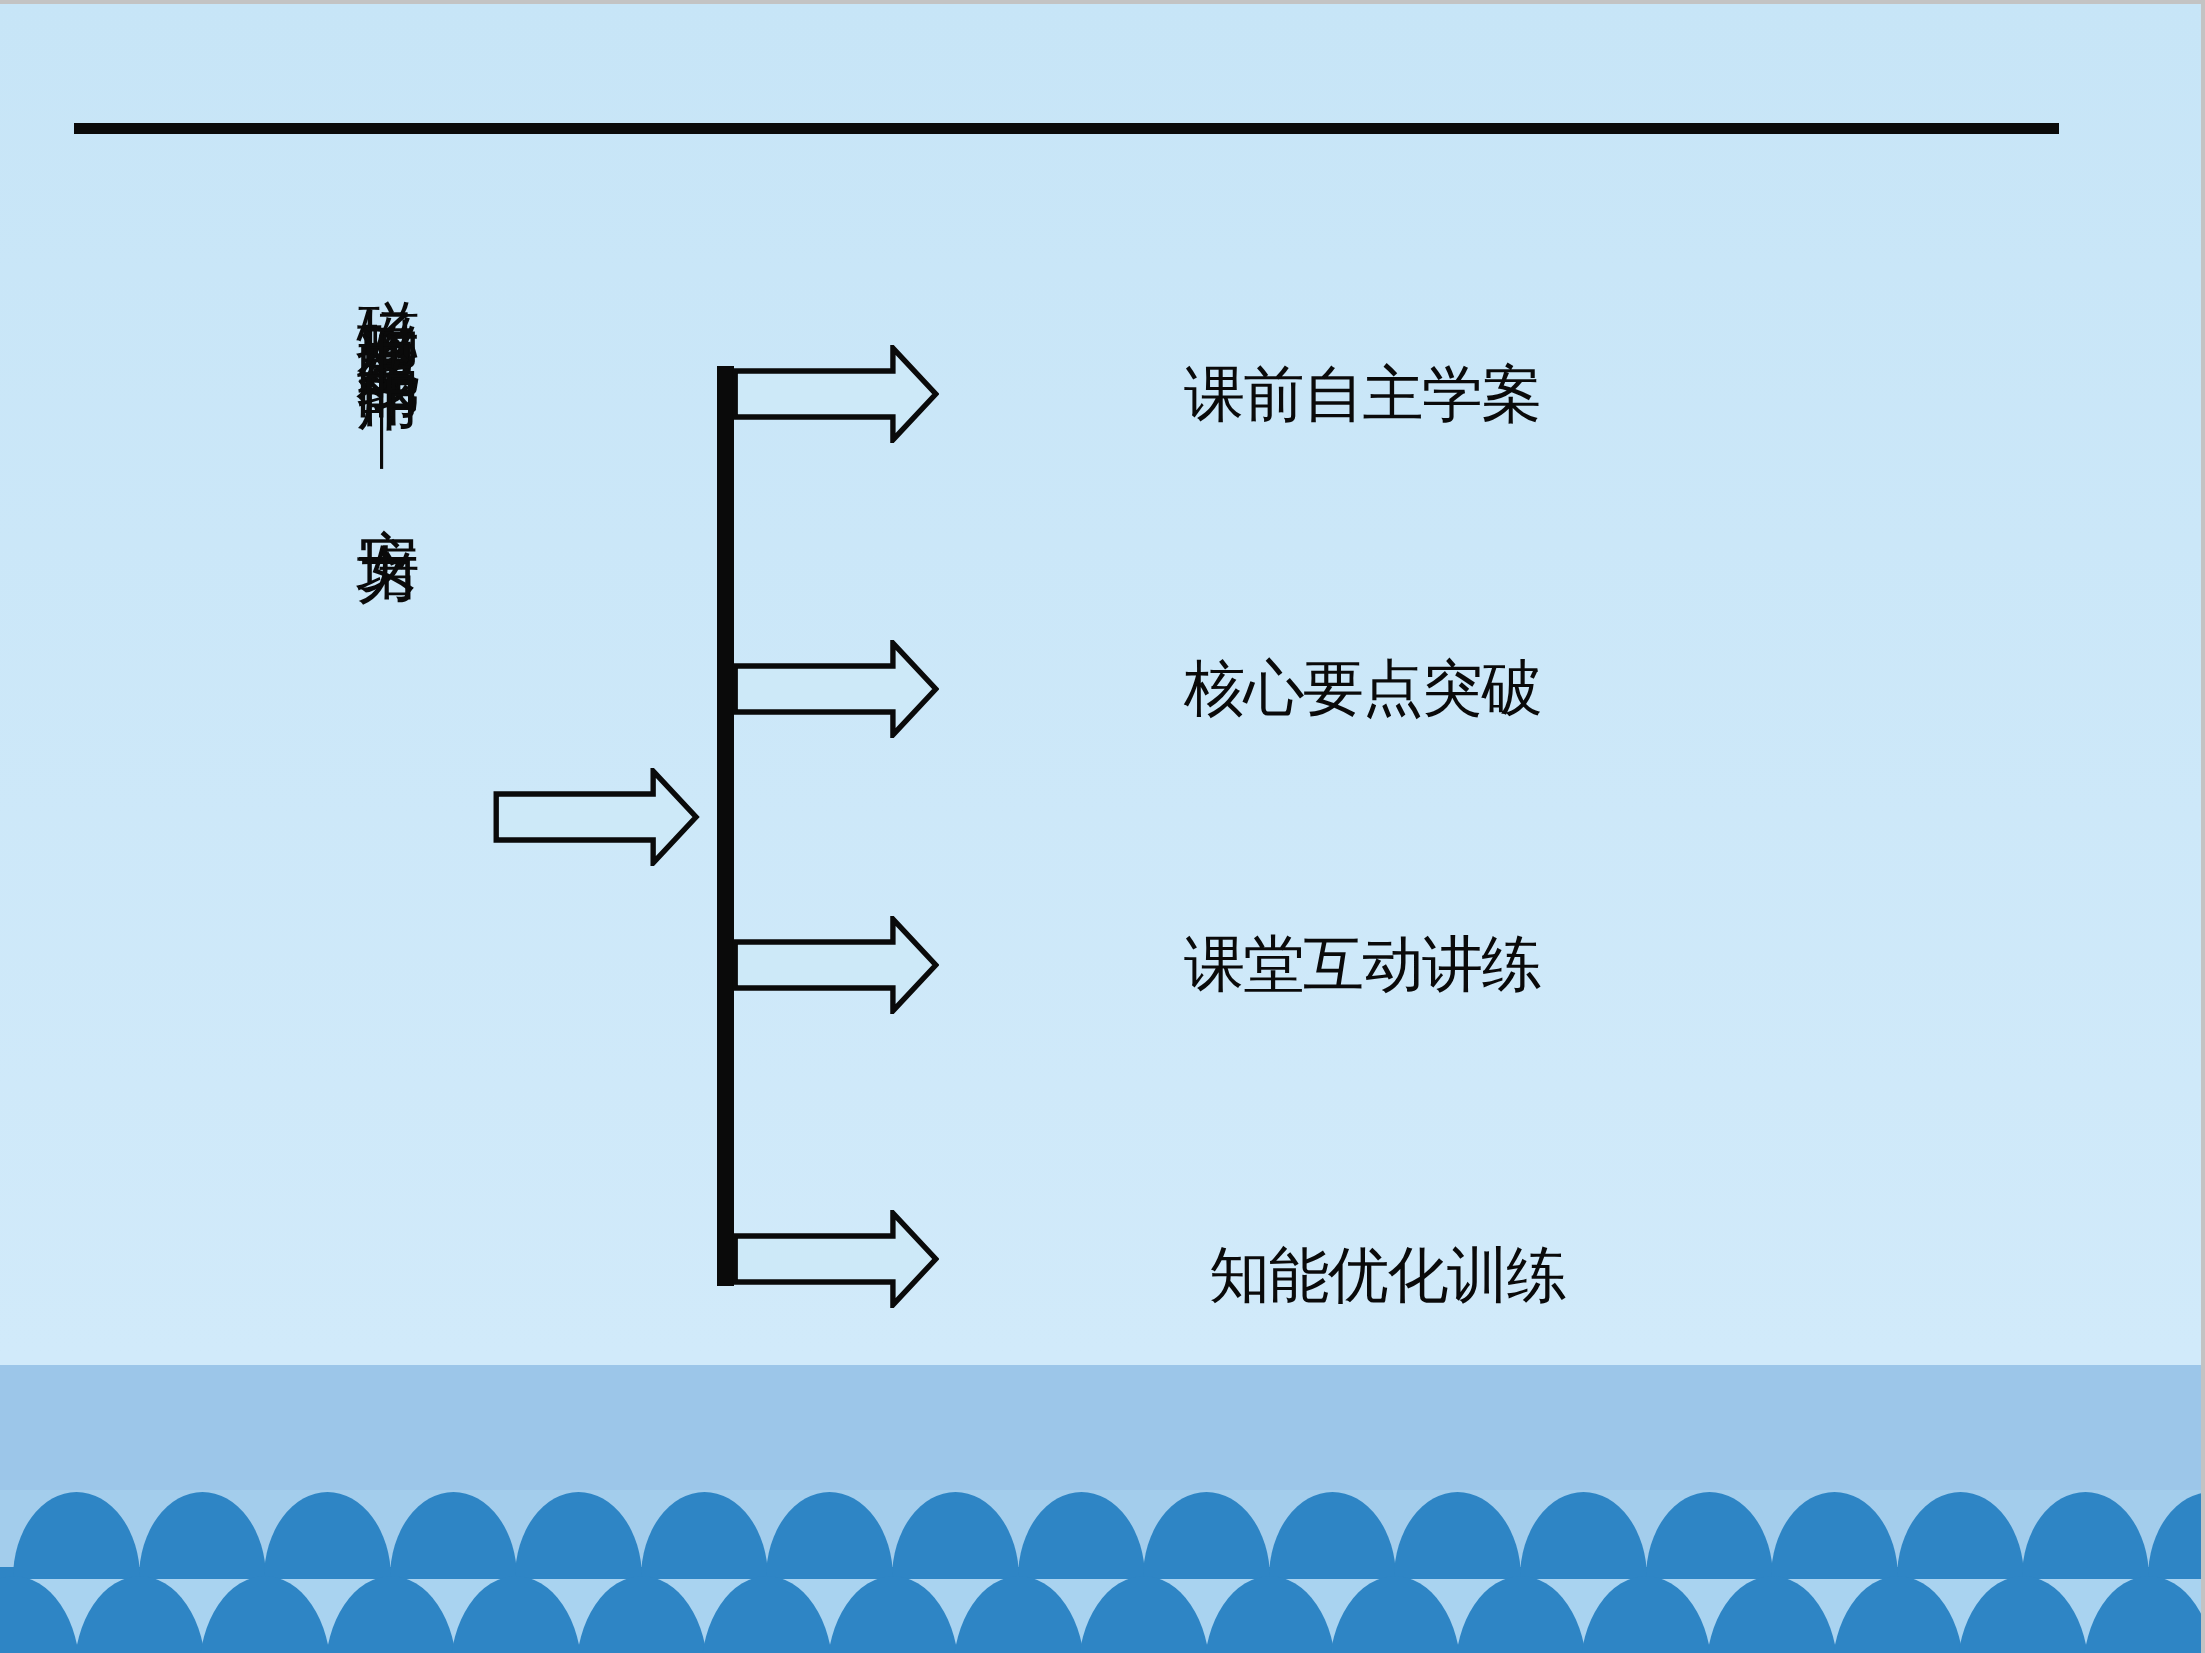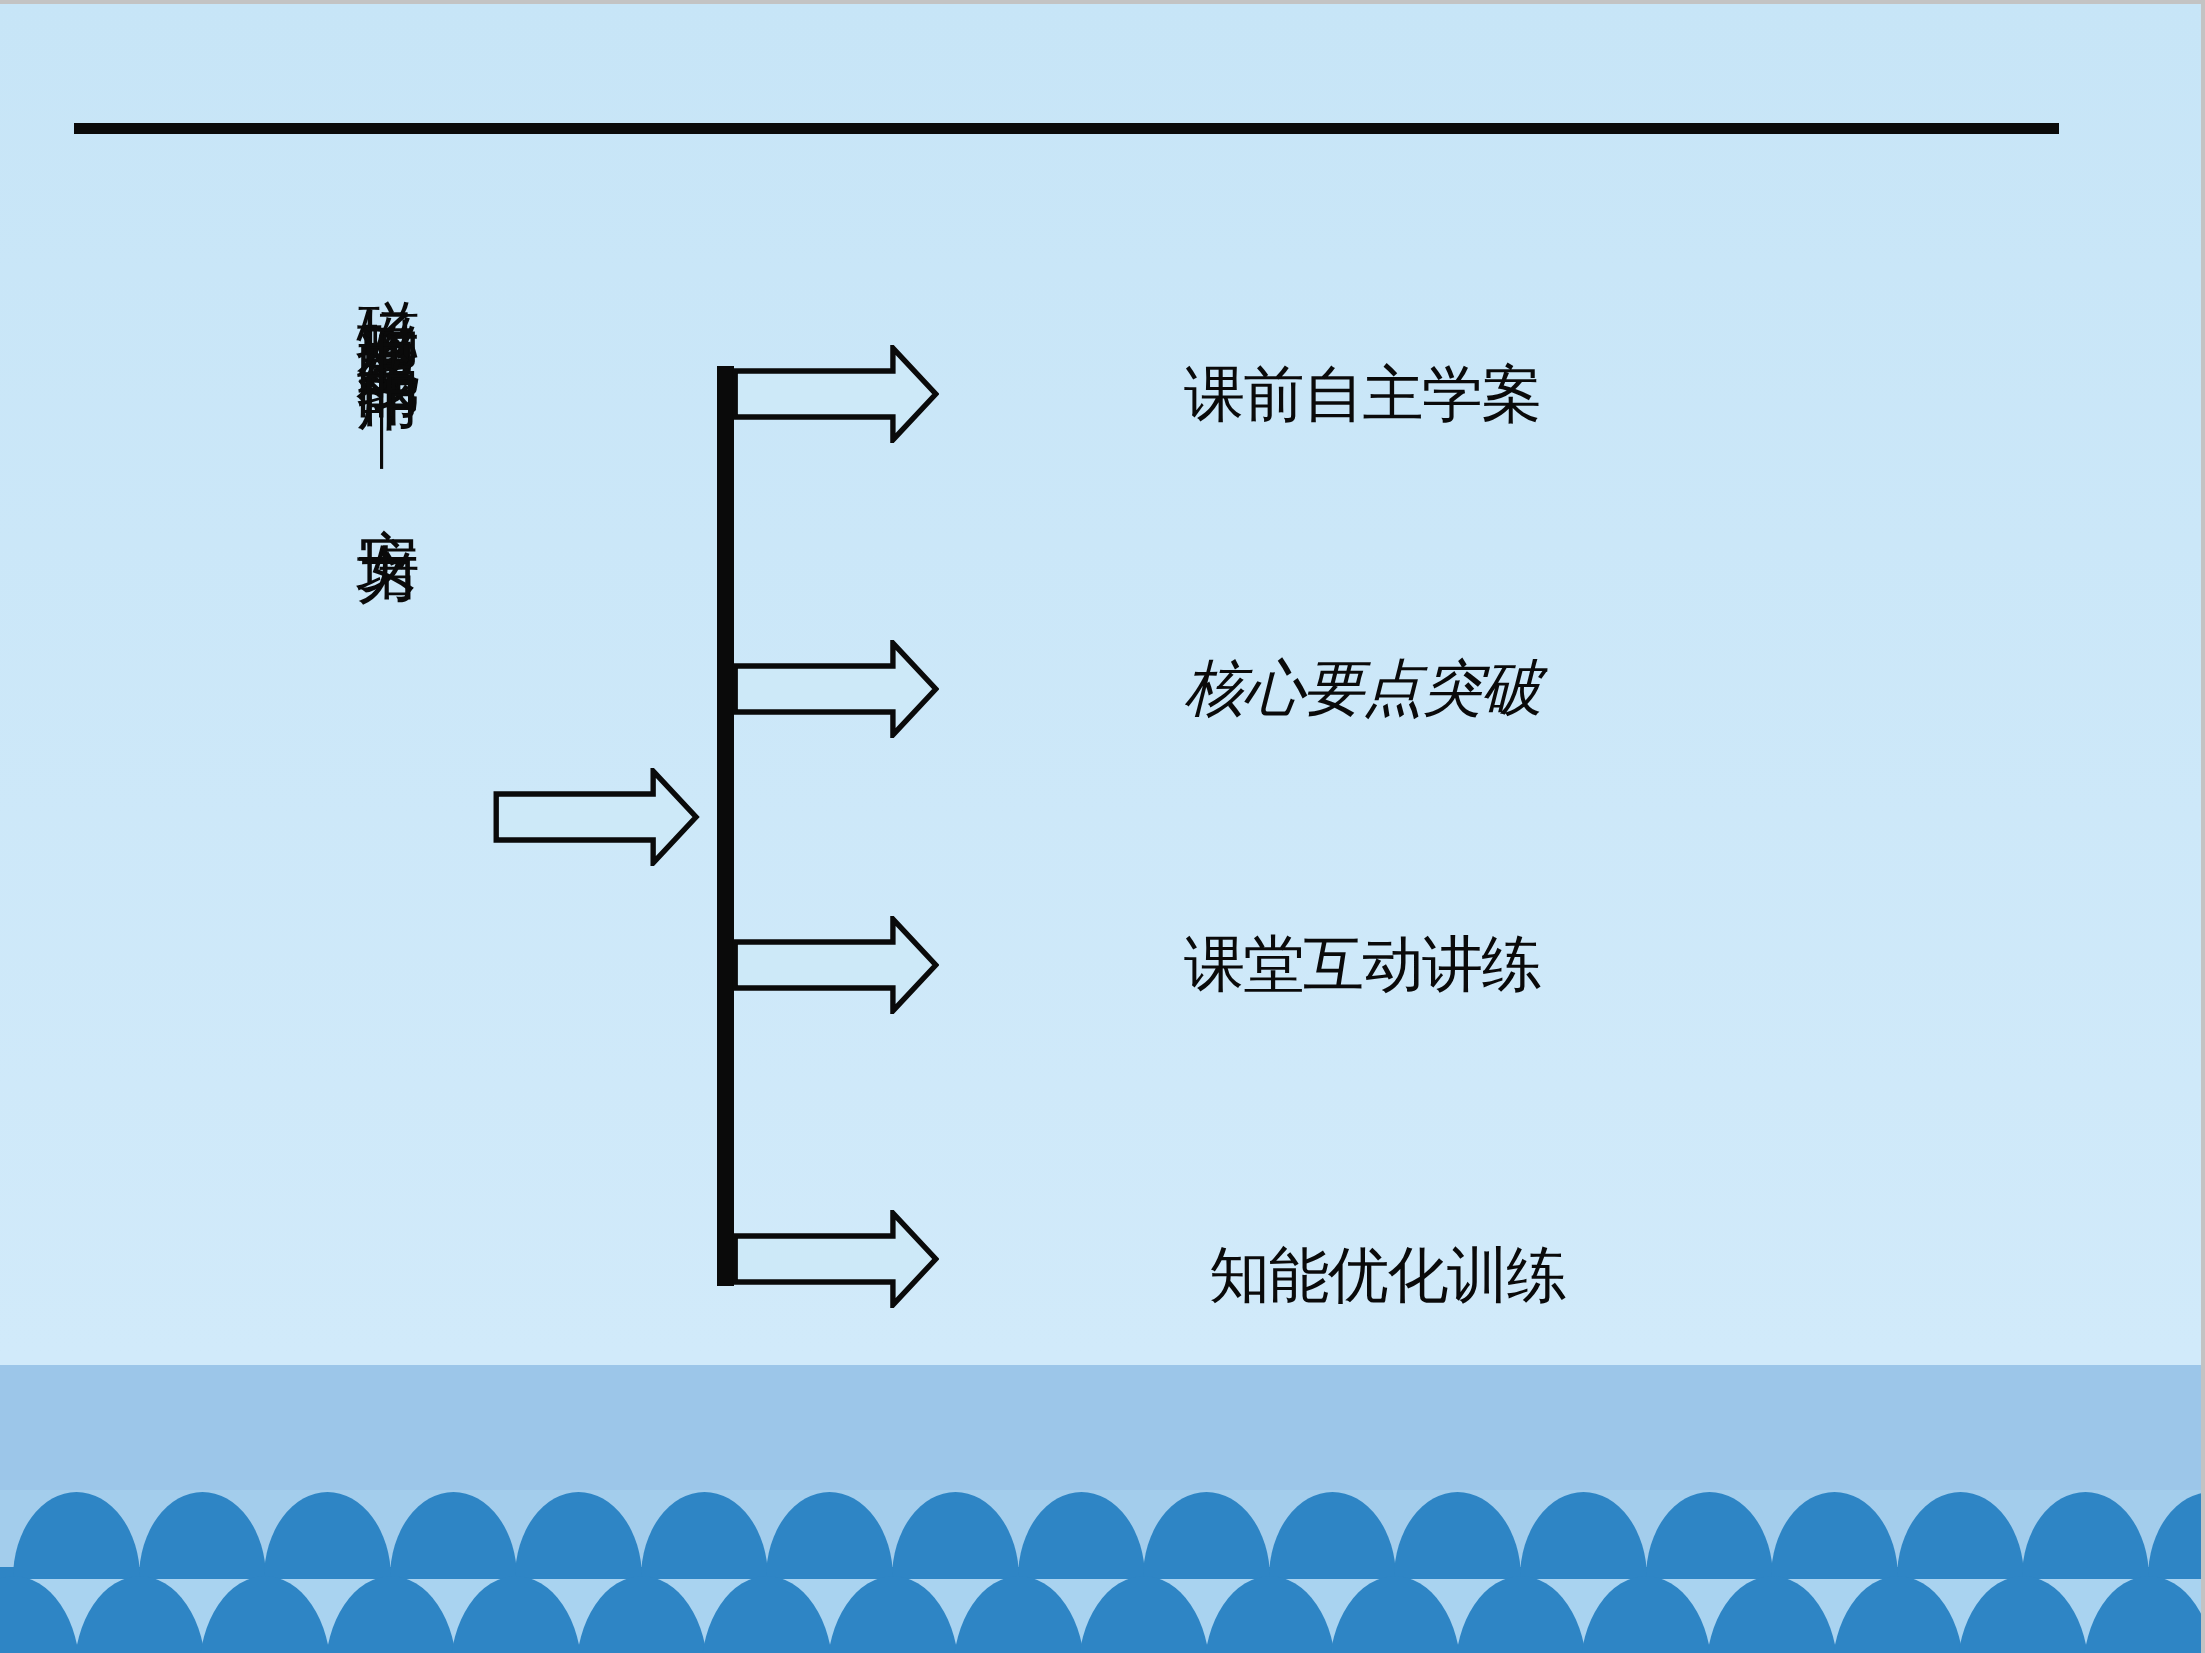--- a/index.html
+++ b/index.html
@@ -85,21 +85,21 @@
     <polygon points="4,34 210,34 210,4 266,64 210,124 210,94 4,94" fill="var(--arrow-fill)" stroke="var(--ink)" stroke-width="7" stroke-linejoin="miter"></polygon>
   </svg>
   <svg class="arrow-svg" style="left:732px; top:916px;" width="207" height="98" viewBox="0 0 270 128">
     <polygon points="4,34 210,34 210,4 266,64 210,124 210,94 4,94" fill="var(--arrow-fill)" stroke="var(--ink)" stroke-width="7" stroke-linejoin="miter"></polygon>
   </svg>
   <svg class="arrow-svg" style="left:732px; top:1210px;" width="207" height="98" viewBox="0 0 270 128">
     <polygon points="4,34 210,34 210,4 266,64 210,124 210,94 4,94" fill="var(--arrow-fill)" stroke="var(--ink)" stroke-width="7" stroke-linejoin="miter"></polygon>
   </svg>
 
   <div class="item-label" style="top:358px;">课前自主学案</div>
-  <div class="item-label" style="top:652px;font-style:italic;">核心要点突破</div>
+  <div class="item-label" style="top:652px;">核心要点突破</div>
   <div class="item-label" style="top:928px;">课堂互动讲练</div>
   <div class="item-label" style="top:1239px; left:1195px;">知能优化训练</div>
 
   <div class="band-1"></div>
   <div class="band-2"></div>
   <div class="band-3"></div>
   <div class="band-strip"></div>
   <div id="wave-row1">
       <div class="scallop row1" style="left: 13px;"></div>
       <div class="scallop row1" style="left: 139px;"></div>

